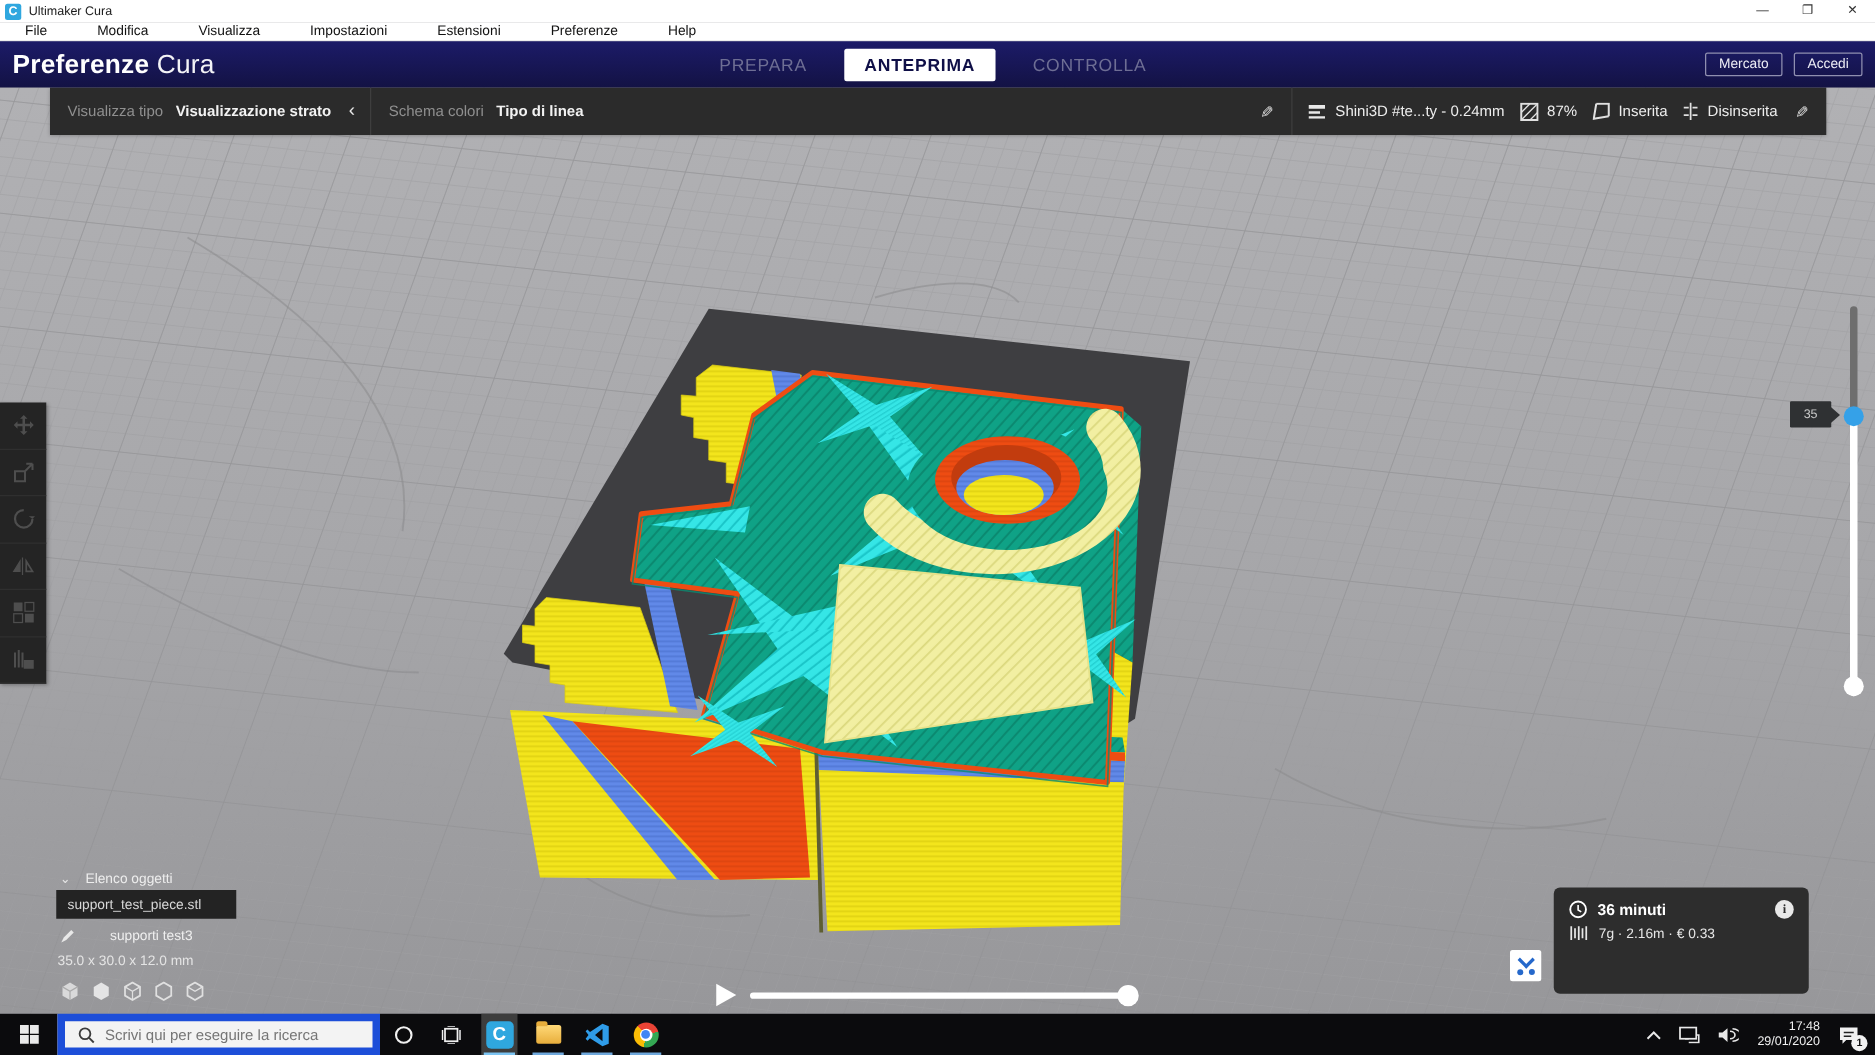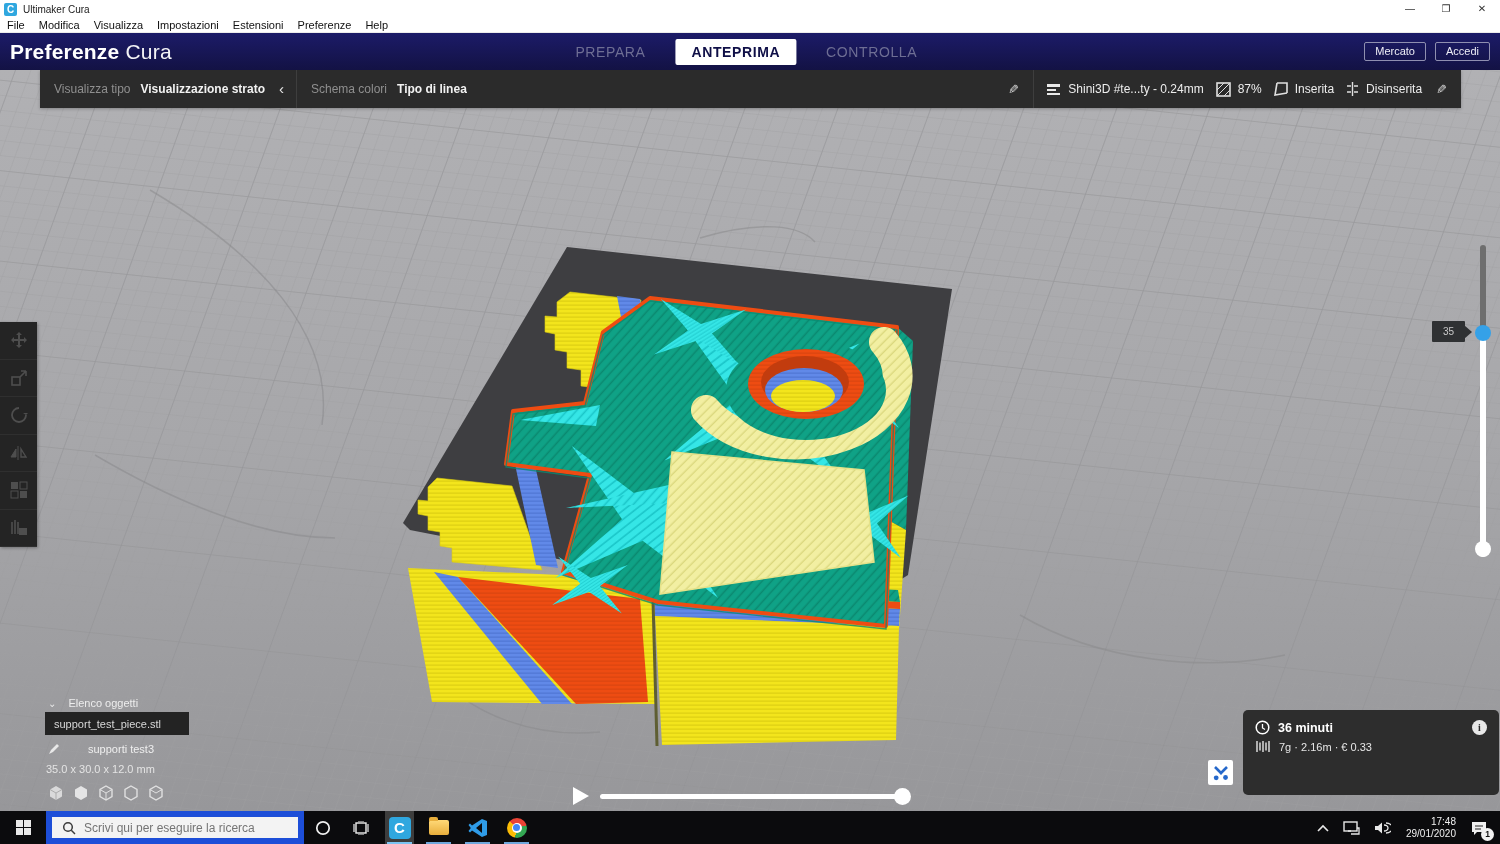--- a/index.html
+++ b/index.html
@@ -7,21 +7,21 @@
 
   
   .titlebar { position:absolute; top:0; left:0; width:1500px; height:18px; background:#FFFFFF; display:flex; align-items:center; z-index:50; }
   .cura-app-icon { width:13px; height:13px; margin-left:4px; border-radius:2px; background:#2FA7DF; color:#fff; font-size:10px; font-weight:bold; text-align:center; line-height:13px; }
   .titlebar-text { font-size:10px; color:#1a1a1a; margin-left:6px; }
   .win-controls { margin-left:auto; display:flex; }
   .win-btn { width:36px; height:18px; text-align:center; font-size:10px; color:#333; line-height:18px; }
 
   
   .menubar { position:absolute; top:18px; left:0; width:1500px; height:15px; background:#FFFFFF; display:flex; align-items:center; z-index:50; border-bottom:1px solid #ECECEC; }
-  .menu-item { font-size:11px; color:#111; padding:0 7px; }
+  .menu-item { font-size:11px; color:#111; padding:0 20px; }
 
   
   .header { position:absolute; top:33px; left:0; width:1500px; height:37px; background:linear-gradient(#1C1B68,#131244); z-index:50; display:flex; align-items:center; }
   .logo { margin-left:10px; color:#FFFFFF; font-size:21px; letter-spacing:0.2px; }
   .logo b { font-weight:700; }
   .logo span.lt { font-weight:300; opacity:.95; }
   .tabs { position:absolute; left:50%; top:0; height:37px; transform:translateX(-51%); display:flex; align-items:center; gap:14px; }
   .tab { font-size:14px; letter-spacing:.6px; color:#6E6E94; padding:5px 16px; }
   .tab.active { background:#FFFFFF; color:#0F0F47; border-radius:2px; font-weight:bold; }
   .hdr-actions { margin-left:auto; margin-right:10px; display:flex; gap:9px; }
@@ -62,21 +62,21 @@
   
   .obj-header { position:absolute; left:48px; top:697px; color:#EDEDED; font-size:11px; z-index:30; display:flex; align-items:center; gap:12px; }
   .obj-chev { font-size:10px; color:#E8E8E8; }
   .obj-file { position:absolute; left:45px; top:712px; width:144px; height:23px; background:#232323; color:#D8D8D8; font-size:11px; display:flex; align-items:center; padding-left:9px; z-index:30; }
   .obj-profile { position:absolute; left:48px; top:743px; color:#EFEFEF; font-size:11px; z-index:30; display:flex; align-items:center; gap:28px; }
   .obj-dims { position:absolute; left:46px; top:763px; color:#E4E4E4; font-size:11px; z-index:30; }
   .cube-row { position:absolute; left:48px; top:785px; display:flex; gap:9px; z-index:30; opacity:.85; }
 
   
   .wrench-btn { position:absolute; left:1208px; top:760px; width:25px; height:25px; background:#FFFFFF; border-radius:2px; display:flex; align-items:center; justify-content:center; z-index:30; }
-  .summary { position:absolute; left:1243px; top:710px; width:256px; height:85px; background:#2D2D2D; border-radius:5px; z-index:30; padding:10px 12px; }
+  .summary { position:absolute; left:1243px; top:710px; width:204px; height:85px; background:#2D2D2D; border-radius:5px; z-index:30; padding:10px 12px; }
   .sum-row1 { display:flex; align-items:center; color:#FFFFFF; }
   .sum-time { font-size:12.5px; font-weight:bold; margin-left:8px; }
   .info-ico { margin-left:auto; width:15px; height:15px; border-radius:50%; background:#E8E8E8; color:#2D2D2D; font-size:10px; font-weight:bold; text-align:center; line-height:15px; font-family:"Liberation Serif",serif; }
   .sum-row2 { display:flex; align-items:center; color:#E6E6E6; font-size:11px; margin-top:5px; }
   .save-btn { margin-top:8px; width:100%; height:26px; background:#2068E3; border:none; border-radius:3px; color:#FFFFFF; font-size:12px; font-family:"Liberation Sans",sans-serif; }
 
   
   .taskbar { position:absolute; left:0; top:811px; width:1500px; height:33px; background:#0B0B0D; z-index:60; display:flex; align-items:center; }
   .start { width:46px; height:33px; display:flex; align-items:center; justify-content:center; }
   .win-logo { display:grid; grid-template-columns:7px 7px; grid-template-rows:7px 7px; gap:1px; }

